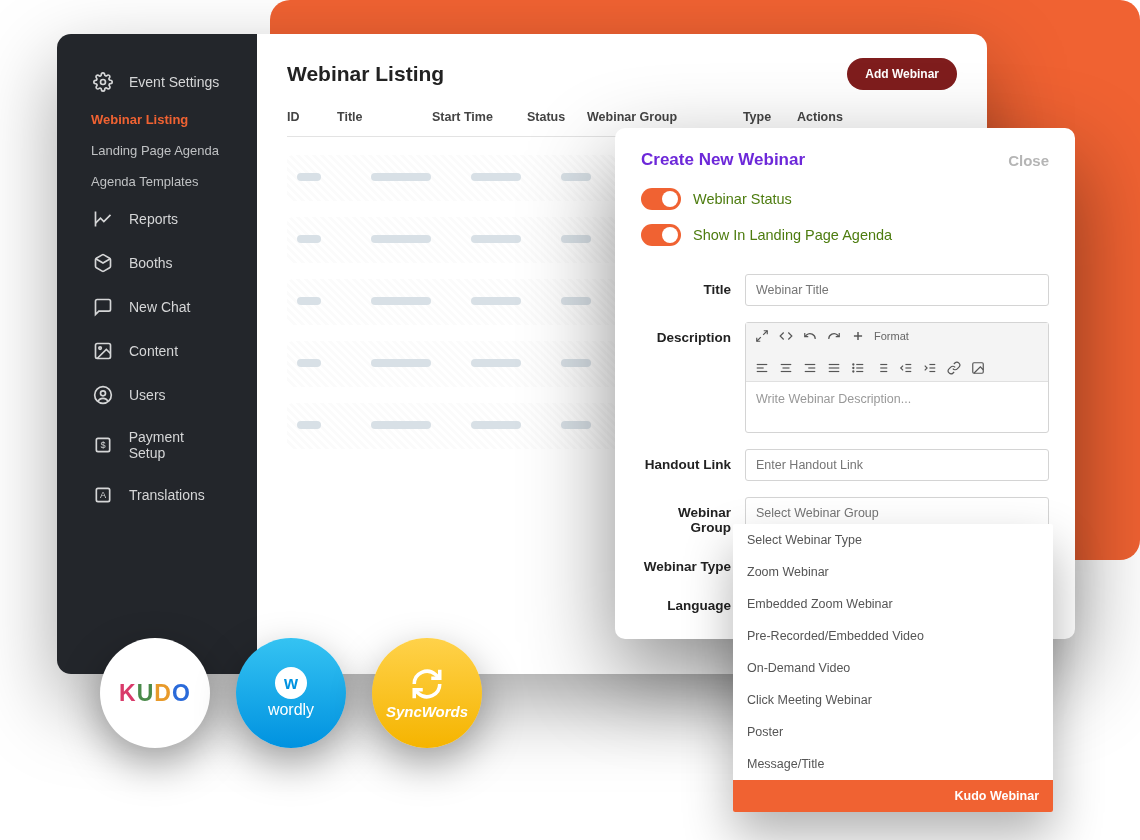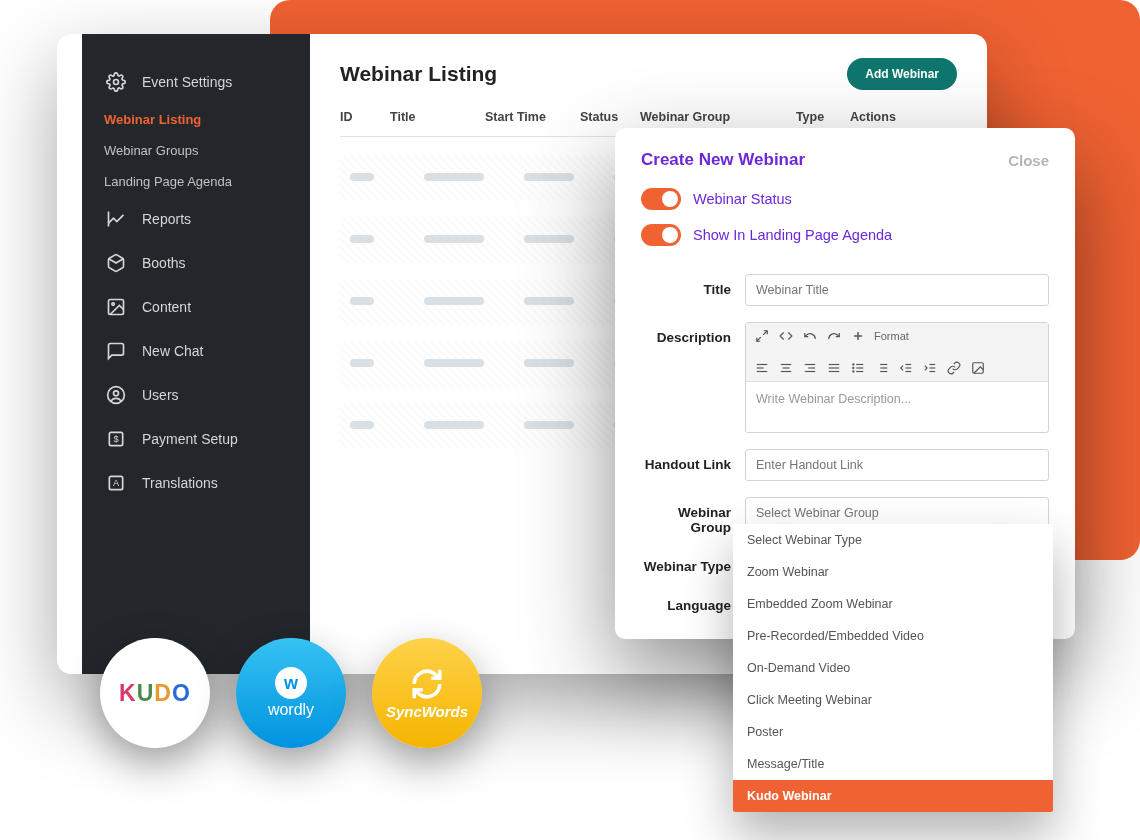--- a/index.html
+++ b/index.html
@@ -2,31 +2,31 @@
 <html><head>
 <meta charset="utf-8">
 <style>
 * { box-sizing: border-box; margin: 0; padding: 0; }
 body { width: 1140px; height: 840px; background: #fff; font-family: -apple-system, BlinkMacSystemFont, "Segoe UI", Arial, sans-serif; position: relative; overflow: hidden; }
 
 .bg-orange { position: absolute; top: 0; right: 0; width: 870px; height: 560px; background: #f06232; border-radius: 20px; }
 
 .main-panel { position: absolute; top: 34px; left: 57px; width: 930px; height: 640px; background: #fff; border-radius: 14px; box-shadow: 0 30px 80px rgba(0,0,0,0.35); display: flex; overflow: hidden; }
 
-.sidebar { width: 228px; background: #23262b; color: #d5d6d7; padding: 26px 0; flex-shrink: 0; margin-left: 25px; }
+.sidebar { width: 200px; background: #23262b; color: #d5d6d7; padding: 26px 12px; flex-shrink: 0; }
 .sidebar-item { display: flex; align-items: center; padding: 12px 22px; font-size: 14px; cursor: pointer; }
 .sidebar-item .icon { width: 24px; display: flex; justify-content: center; margin-right: 14px; }
 .sidebar-item.active { color: #f06232; }
 .sidebar-sub { display: block; padding: 8px 22px 8px 22px; font-size: 13px; color: #bfc1c3; cursor: pointer; }
 .sidebar-sub.active { color: #f06232; font-weight: 600; }
 
 .content-area { flex: 1; padding: 24px 30px; }
 .page-header { display: flex; justify-content: space-between; align-items: center; margin-bottom: 20px; }
 .page-title { font-size: 21px; font-weight: 800; color: #222; }
-.add-btn { background: #0f766e; color: #fff; border: none; border-radius: 18px; padding: 9px 18px; font-size: 12px; font-weight: 600; cursor: pointer; }
+.add-btn { background: #7f1d1d; color: #fff; border: none; border-radius: 18px; padding: 9px 18px; font-size: 12px; font-weight: 600; cursor: pointer; }
 
 .table-head { display: flex; border-bottom: 1px solid #e3e3e3; padding-bottom: 12px; margin-bottom: 18px; font-size: 12.5px; font-weight: 700; color: #444; }
 .col-id { width: 50px; }
 .col-title { width: 95px; }
 .col-start { width: 95px; }
 .col-status { width: 60px; }
 .col-group { width: 130px; }
 .col-type { width: 80px; text-align: center; }
 .col-actions { width: 80px; }
 
@@ -34,36 +34,36 @@
 .sk { height: 8px; border-radius: 4px; background: #d8e0e6; }
 
 .create-panel { position: absolute; top: 128px; left: 615px; width: 460px; background: #fff; border-radius: 10px; box-shadow: 0 35px 90px rgba(0,0,0,0.45); padding: 22px 26px 26px; }
 .create-head { display: flex; justify-content: space-between; align-items: center; margin-bottom: 18px; }
 .create-title { font-size: 17px; font-weight: 800; color: #6d28d9; }
 .close-link { color: #b5b5b5; font-size: 15px; font-weight: 600; cursor: pointer; }
 
 .toggle-row { display: flex; align-items: center; margin-bottom: 14px; }
 .toggle { width: 40px; height: 22px; background: #f06232; border-radius: 11px; position: relative; margin-right: 12px; cursor: pointer; }
 .toggle::after { content:""; position: absolute; right: 3px; top: 3px; width: 16px; height: 16px; background: #fff; border-radius: 50%; }
-.toggle-label { font-size: 14.5px; color: #6d28d9; }
+.toggle-label { font-size: 14.5px; color: #4d7c0f; }
 
 .form-row { display: flex; align-items: flex-start; margin-bottom: 16px; }
 .form-label { width: 104px; text-align: right; font-size: 13.5px; font-weight: 700; color: #222; padding-top: 8px; padding-right: 14px; flex-shrink: 0; }
 .form-field { flex: 1; }
 .text-input { width: 100%; border: 1px solid #d4d4d4; border-radius: 3px; padding: 8px 10px; font-size: 12.5px; color: #666; }
 
 .editor-box { border: 1px solid #d4d4d4; border-radius: 3px; }
 .editor-toolbar { background: #f4f4f4; border-bottom: 1px solid #e0e0e0; padding: 5px 8px; display: flex; flex-wrap: wrap; gap: 8px; align-items: center; color: #555; font-size: 13px; }
 .tb-icon { width: 16px; height: 16px; display: inline-flex; align-items: center; justify-content: center; cursor: pointer; }
 .editor-body { padding: 10px; min-height: 50px; font-size: 12.5px; color: #999; }
 .format-label { font-size: 11px; color: #666; }
 
 .dropdown { position: absolute; top: 524px; left: 733px; width: 320px; background: #fff; box-shadow: 0 24px 50px rgba(0,0,0,0.3); border-radius: 2px; overflow: hidden; }
 .dropdown-item { padding: 9px 14px; font-size: 12.5px; color: #555; cursor: pointer; }
-.dropdown-item.selected { background: #f06232; color: #fff; font-weight: 600; }
+.dropdown-item.selected { background: #f06232; color: #fff; font-weight: 600; text-align: right; }
 
 .logos { position: absolute; top: 638px; left: 100px; display: flex; gap: 26px; }
 .logo-circle { width: 110px; height: 110px; border-radius: 50%; display: flex; flex-direction: column; align-items: center; justify-content: center; box-shadow: 0 16px 40px rgba(0,0,0,0.35); }
 .kudo-bg { background: #fff; }
 .kudo-text { font-size: 23px; font-weight: 800; letter-spacing: 1px; }
 .kudo-text span:nth-child(1){color:#d93a6a}.kudo-text span:nth-child(2){color:#4a8a4a}.kudo-text span:nth-child(3){color:#e89a2a}.kudo-text span:nth-child(4){color:#2a6ad9}
 .wordly-bg { background: linear-gradient(180deg,#35c3f2 0%,#0092e0 100%); color:#fff; }
 .wordly-icon { width: 32px; height: 32px; background:#fff; border-radius:50%; display:flex; align-items:center; justify-content:center; color:#0092e0; font-weight:700; font-size:18px; margin-bottom:2px;}
 .wordly-text { font-size: 16px; font-weight: 400; }
 .sync-bg { background: linear-gradient(180deg,#ffd24a 0%,#f5b400 100%); color:#fff; }
@@ -85,58 +85,58 @@
         <svg width="20" height="20" viewBox="0 0 24 24" fill="none" stroke="currentColor" stroke-width="2">
             <circle cx="12" cy="12" r="3"></circle>
             <path d="M19.4 15a1.65 1.65 0 00.33 1.82l.06.06a2 2 0 11-2.83 2.83l-.06-.06a1.65 1.65 0 00-1.82-.33 1.65 1.65 0 00-1 1.51V21a2 2 0 11-4 0v-.09a1.65 1.65 0 00-1-1.51 1.65 1.65 0 00-1.82.33l-.06.06a2 2 0 11-2.83-2.83l.06-.06a1.65 1.65 0 00.33-1.82 1.65 1.65 0 00-1.51-1H3a2 2 0 110-4h.09a1.65 1.65 0 001.51-1 1.65 1.65 0 00-.33-1.82l-.06-.06a2 2 0 112.83-2.83l.06.06a1.65 1.65 0 001.82.33h0a1.65 1.65 0 001-1.51V3a2 2 0 114 0v.09a1.65 1.65 0 001 1.51 1.65 1.65 0 001.82-.33l.06-.06a2 2 0 112.83 2.83l-.06.06a1.65 1.65 0 00-.33 1.82v0a1.65 1.65 0 001.51 1H21a2 2 0 110 4h-.09a1.65 1.65 0 00-1.51 1z"></path>
           </svg>
       </span>
       <span>Event Settings</span>
     </div>
 
 
     <span class="sidebar-sub active">Webinar Listing</span>
-    <span class="sidebar-sub">Webinar Groups</span>
     <span class="sidebar-sub">Landing Page Agenda</span>
+    <span class="sidebar-sub">Agenda Templates</span>
 
     <div class="sidebar-item">
       <span class="icon">
           <svg width="20" height="20" viewBox="0 0 24 24" fill="none" stroke="currentColor" stroke-width="2">
             <polyline points="3 17 9 11 13 15 21 7"></polyline>
             <polyline points="3 21 3 3"></polyline>
           </svg>
         </span>
       <span>Reports</span>
     </div>
     <div class="sidebar-item">
       <span class="icon">
           <svg width="20" height="20" viewBox="0 0 24 24" fill="none" stroke="currentColor" stroke-width="2">
             <path d="M21 16V8a2 2 0 00-1-1.73l-7-4a2 2 0 00-2 0l-7 4A2 2 0 003 8v8a2 2 0 001 1.73l7 4a2 2 0 002 0l7-4A2 2 0 0021 16z"></path>
             <polyline points="3.27 6.96 12 12.01 20.73 6.96"></polyline>
           </svg>
         </span>
       <span>Booths</span>
+    </div>
+    <div class="sidebar-item">
+      <span class="icon">
+          <svg width="20" height="20" viewBox="0 0 24 24" fill="none" stroke="currentColor" stroke-width="2">
+            <path d="M21 15a2 2 0 01-2 2H7l-4 4V5a2 2 0 012-2h14a2 2 0 012 2z"></path>
+          </svg>
+        </span>
+      <span>New Chat</span>
     </div>
     <div class="sidebar-item">
       <span class="icon">
           <svg width="20" height="20" viewBox="0 0 24 24" fill="none" stroke="currentColor" stroke-width="2">
             <rect x="3" y="3" width="18" height="18" rx="2"></rect>
             <circle cx="8.5" cy="8.5" r="1.5"></circle>
             <polyline points="21 15 16 10 5 21"></polyline>
           </svg>
         </span>
       <span>Content</span>
-    </div>
-    <div class="sidebar-item">
-      <span class="icon">
-          <svg width="20" height="20" viewBox="0 0 24 24" fill="none" stroke="currentColor" stroke-width="2">
-            <path d="M21 15a2 2 0 01-2 2H7l-4 4V5a2 2 0 012-2h14a2 2 0 012 2z"></path>
-          </svg>
-        </span>
-      <span>New Chat</span>
     </div>
     <div class="sidebar-item">
       <span class="icon">
           <svg width="20" height="20" viewBox="0 0 24 24" fill="none" stroke="currentColor" stroke-width="2">
             <circle cx="12" cy="12" r="10"></circle>
             <circle cx="12" cy="10" r="3"></circle>
             <path d="M6 20c1-3 4-4 6-4s5 1 6 4"></path>
           </svg>
         </span>
       <span>Users</span>

